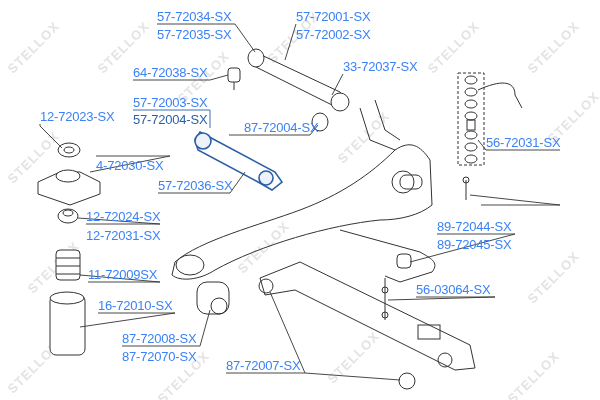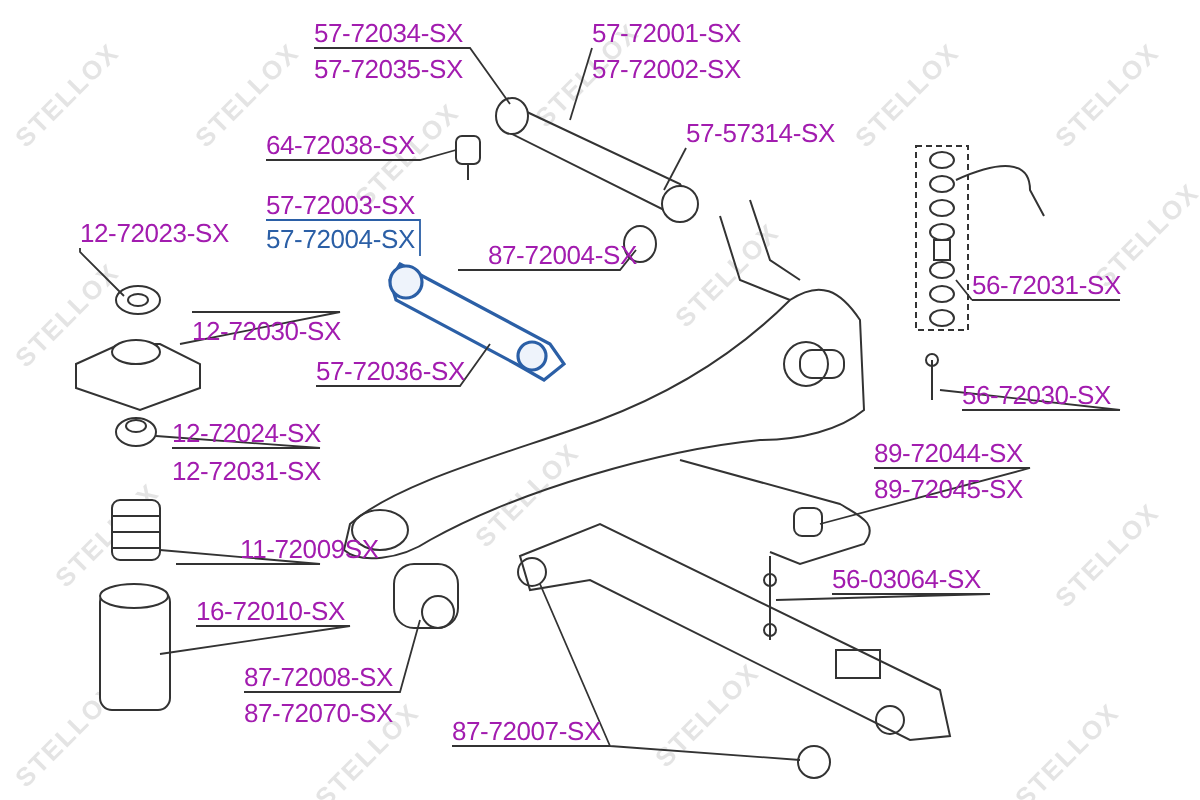--- a/index.html
+++ b/index.html
@@ -1,18 +1,18 @@
 <!DOCTYPE html>
 <html><head>
 <meta charset="utf-8">
 <style>
   html,body{margin:0;padding:0;background:#ffffff;}
   #canvas{position:relative;width:600px;height:400px;overflow:hidden;background:#ffffff;font-family:"Liberation Sans",sans-serif;}
   svg.layer{position:absolute;left:0;top:0;}
-  .lbl{position:absolute;font-size:13px;line-height:14px;color:#a21caf;white-space:nowrap;letter-spacing:-0.2px;}
+  .lbl{position:absolute;font-size:13px;line-height:14px;color:#3b82f6;white-space:nowrap;letter-spacing:-0.2px;}
   .lbl.hl{color:#2b5fa6;text-align:right;}
   .wm{position:absolute;font-size:13px;font-weight:bold;color:#e4e4e4;transform:rotate(-45deg);white-space:nowrap;letter-spacing:1px;}
 </style>
 </head>
 <body>
 
 <div id="canvas">
 
   <div class="wm" style="left:0px;top:40px;">STELLOX</div>
   <div class="wm" style="left:90px;top:40px;">STELLOX</div>
@@ -121,32 +121,31 @@
       <path d="M122 346 L200 346 L210 310"></path>
       <path d="M226 373 L305 373 L270 292 M305 373 L400 380"></path>
     </g>
   </svg>
 
   <div class="lbl" style="left:157px;top:10px;">57-72034-SX</div>
   <div class="lbl" style="left:157px;top:28px;">57-72035-SX</div>
   <div class="lbl" style="left:296px;top:10px;">57-72001-SX</div>
   <div class="lbl" style="left:296px;top:28px;">57-72002-SX</div>
   <div class="lbl" style="left:133px;top:66px;">64-72038-SX</div>
-  <div class="lbl" style="left:343px;top:60px;">57-57314-SX</div>
+  <div class="lbl" style="left:343px;top:60px;">33-72037-SX</div>
   <div class="lbl" style="left:133px;top:96px;">57-72003-SX</div>
   <div class="lbl hl" style="left:133px;top:113px;">57-72004-SX</div>
   <div class="lbl" style="left:40px;top:110px;">12-72023-SX</div>
   <div class="lbl" style="left:244px;top:121px;">87-72004-SX</div>
-  <div class="lbl" style="left:96px;top:159px;">12-72030-SX</div>
+  <div class="lbl" style="left:96px;top:159px;">4-72030-SX</div>
   <div class="lbl" style="left:486px;top:136px;">56-72031-SX</div>
   <div class="lbl" style="left:158px;top:179px;">57-72036-SX</div>
-  <div class="lbl" style="left:481px;top:191px;">56-72030-SX</div>
   <div class="lbl" style="left:86px;top:210px;">12-72024-SX</div>
   <div class="lbl" style="left:86px;top:229px;">12-72031-SX</div>
   <div class="lbl" style="left:437px;top:220px;">89-72044-SX</div>
   <div class="lbl" style="left:437px;top:238px;">89-72045-SX</div>
-  <div class="lbl" style="left:88px;top:268px;margin-left:32px;">11-72009SX</div>
+  <div class="lbl" style="left:88px;top:268px;">11-72009SX</div>
   <div class="lbl" style="left:416px;top:283px;">56-03064-SX</div>
   <div class="lbl" style="left:98px;top:299px;">16-72010-SX</div>
   <div class="lbl" style="left:122px;top:332px;">87-72008-SX</div>
   <div class="lbl" style="left:122px;top:350px;">87-72070-SX</div>
   <div class="lbl" style="left:226px;top:359px;">87-72007-SX</div>
 </div>
 
 </body></html>

